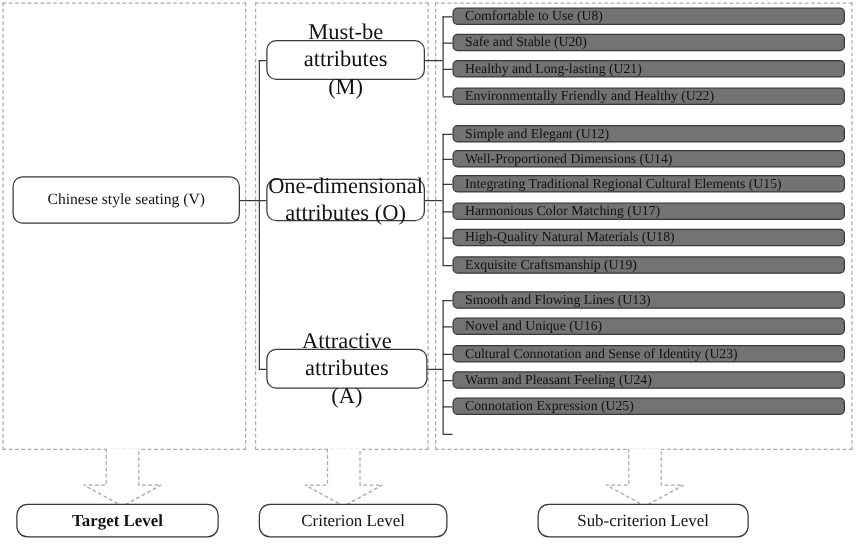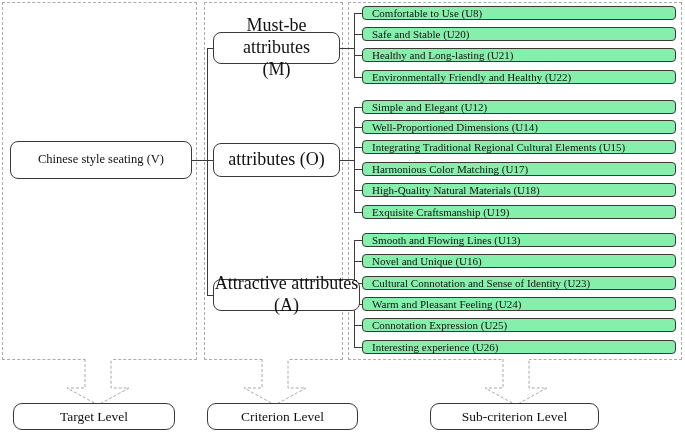--- a/index.html
+++ b/index.html
@@ -12,21 +12,21 @@
     position:absolute;border:1px dashed #ababab;background:transparent;
   }
   .node{
     position:absolute;background:#fff;border:1.2px solid #3a3a3a;border-radius:8px;
     display:flex;flex-direction:column;align-items:center;justify-content:center;
     text-align:center;line-height:1.22;
   }
   .target-box{font-size:12.5px;}
   .criterion-box{font-size:18px;}
   .sub-box{
-    position:absolute;background:#86efac;border:1px solid #3a3a3a;border-radius:4px;
+    position:absolute;background:#737373;border:1px solid #3a3a3a;border-radius:4px;
     left:362px;width:314px;height:14px;font-size:11px;line-height:12px;
     display:flex;align-items:center;padding-left:9px;white-space:nowrap;overflow:hidden;
   }
   .line{position:absolute;background:#3b3b3b;}
   .line.h{height:1px;}
   .line.v{width:1px;}
   .arrow-svg{position:absolute;top:359px;width:64px;height:46px;}
   .level-box{
     position:absolute;top:403px;height:27px;background:#fff;border:1.6px solid #383838;
     border-radius:9px;display:flex;align-items:center;justify-content:center;
@@ -74,23 +74,24 @@
 
   <div class="node target-box" style="left:10px;top:141px;width:182px;height:38px;">
     <span>Chinese style seating (V)</span>
   </div>
 
   <div class="node criterion-box" style="left:213px;top:32px;width:127px;height:32px;">
     <span>Must-be attributes</span>
     <span>(M)</span>
   </div>
   <div class="node criterion-box" style="left:213px;top:143px;width:127px;height:34px;">
+    <span>One-dimensional</span>
     <span>attributes (O)</span>
   </div>
-  <div class="node criterion-box" style="left:213px;top:279px;width:147px;height:32px;">
+  <div class="node criterion-box" style="left:213px;top:279px;width:129px;height:32px;">
     <span>Attractive attributes</span>
     <span>(A)</span>
   </div>
 
   <div class="sub-box" style="top:6px;">Comfortable to Use (U8)</div>
   <div class="sub-box" style="top:27px;">Safe and Stable (U20)</div>
   <div class="sub-box" style="top:48px;">Healthy and Long-lasting (U21)</div>
   <div class="sub-box" style="top:70px;">Environmentally Friendly and Healthy (U22)</div>
 
   <div class="sub-box" style="top:100px;">Simple and Elegant (U12)</div>
@@ -98,29 +99,28 @@
   <div class="sub-box" style="top:140px;">Integrating Traditional Regional Cultural Elements (U15)</div>
   <div class="sub-box" style="top:162px;">Harmonious Color Matching (U17)</div>
   <div class="sub-box" style="top:183px;">High-Quality Natural Materials (U18)</div>
   <div class="sub-box" style="top:205px;">Exquisite Craftsmanship (U19)</div>
 
   <div class="sub-box" style="top:233px;">Smooth and Flowing Lines (U13)</div>
   <div class="sub-box" style="top:254px;">Novel and Unique (U16)</div>
   <div class="sub-box" style="top:276px;">Cultural Connotation and Sense of Identity (U23)</div>
   <div class="sub-box" style="top:297px;">Warm and Pleasant Feeling (U24)</div>
   <div class="sub-box" style="top:318px;">Connotation Expression (U25)</div>
-  <div class="sub-box" style="top:340px;">Interesting experience (U26)</div>
 
   <svg class="arrow-svg" style="left:66px;" viewBox="0 0 64 46" xmlns="http://www.w3.org/2000/svg">
     <path d="M19 0 L19 29 L1 29 L32 46 L63 29 L45 29 L45 0" fill="#ffffff" stroke="#a8a8a8" stroke-width="1" stroke-dasharray="3 2"></path>
   </svg>
   <svg class="arrow-svg" style="left:243px;" viewBox="0 0 64 46" xmlns="http://www.w3.org/2000/svg">
     <path d="M19 0 L19 29 L1 29 L32 46 L63 29 L45 29 L45 0" fill="#ffffff" stroke="#a8a8a8" stroke-width="1" stroke-dasharray="3 2"></path>
   </svg>
   <svg class="arrow-svg" style="left:484px;" viewBox="0 0 64 46" xmlns="http://www.w3.org/2000/svg">
     <path d="M19 0 L19 29 L1 29 L32 46 L63 29 L45 29 L45 0" fill="#ffffff" stroke="#a8a8a8" stroke-width="1" stroke-dasharray="3 2"></path>
   </svg>
 
-  <div class="level-box" style="left:13px;width:162px;">Target Level</div>
+  <div class="level-box" style="left:13px;width:162px;font-weight:bold;">Target Level</div>
   <div class="level-box" style="left:207px;width:151px;">Criterion Level</div>
   <div class="level-box" style="left:430px;width:169px;">Sub-criterion Level</div>
 
 </div>
 
 </body></html>

